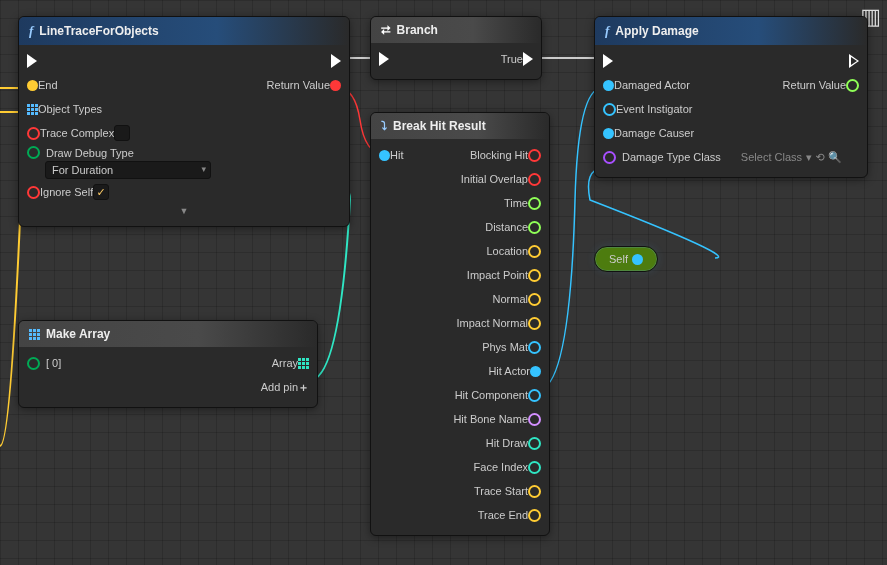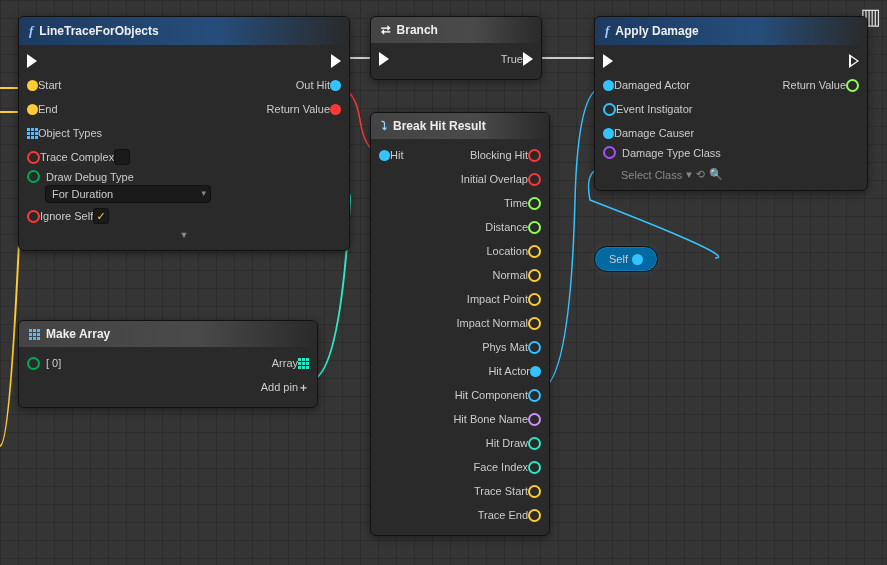--- a/index.html
+++ b/index.html
@@ -17,21 +17,21 @@
 .tri.l{border-left:10px solid #fff}
 .tri.lo{border-left:10px solid #fff;position:relative}
 .tri.lo::after{content:"";position:absolute;left:-8px;top:-4px;border-top:4px solid transparent;border-bottom:4px solid transparent;border-left:6px solid #2a2a2a}
 .grid4{display:inline-grid;grid-template-columns:repeat(3,3px);grid-template-rows:repeat(3,3px);gap:1px}
 .grid4 i{background:#5bf;width:3px;height:3px}
 .chk{width:14px;height:14px;border:1px solid #111;border-radius:3px;background:#1a1a1a;display:inline-flex;align-items:center;justify-content:center;color:#fc6}
 .sel{background:#1a1a1a;border:1px solid #111;border-radius:3px;padding:2px 18px 2px 6px;color:#ccc;position:relative;min-width:140px;display:inline-block}
 .sel::after{content:"▾";position:absolute;right:4px;top:2px;color:#888;font-size:9px}
 .expand{text-align:center;color:#888;padding:2px;font-size:9px}
 .fld{background:#1a1a1a;border:1px solid #000;border-radius:3px;padding:2px 5px;color:#ccc;min-width:30px;text-align:left}
-.selfnode{position:absolute;background:#0369a1;border:1px solid #111;border-radius:14px;padding:6px 14px;display:flex;align-items:flex-end;gap:4px;box-shadow:inset 0 0 0 1px rgba(90,180,255,.2),0 0 8px rgba(90,180,255,.12)}
+.selfnode{position:absolute;background:#4d7c0f;border:1px solid #111;border-radius:14px;padding:6px 14px;display:flex;align-items:flex-end;gap:4px;box-shadow:inset 0 0 0 1px rgba(90,180,255,.2),0 0 8px rgba(90,180,255,.12)}
 svg.wires{position:absolute;inset:0;pointer-events:none}
 .icon-top{position:absolute;top:4px;right:6px;color:#ddd;font-size:22px}
 </style>
 </head>
 <body>
 <div class="grid"></div>
 
 <svg class="wires" width="887" height="565">
 <path d="M0,88 Q10,88 24,88" stroke="#ffcc33" stroke-width="2" fill="none"></path>
 <path d="M0,112 Q10,112 24,112" stroke="#ffcc33" stroke-width="2" fill="none"></path>
@@ -56,30 +56,20 @@
         <span class="pin">
           <span class="tri l"></span>
         </span>
         <span class="pin">
           <span class="tri l"></span>
         </span>
       </div>
   <div class="row">
         <span class="pin">
           <span class="dot" style="background:#ffcc33"></span>
-          <span>Start</span>
-        </span>
-        <span class="pin">
-          <span>Out Hit</span>
-          <span class="dot" style="background:#35c3ff"></span>
-        </span>
-      </div>
-  <div class="row">
-        <span class="pin">
-          <span class="dot" style="background:#ffcc33"></span>
           <span>End</span>
         </span>
         <span class="pin">
           <span>Return Value</span>
           <span class="dot" style="background:#ff3838"></span>
         </span>
       </div>
   <div class="row">
         <span class="pin">
           <span class="grid4">
@@ -229,28 +219,28 @@
   <div class="row">
         <span></span>
         <span class="pin">
           <span>Location</span>
           <span class="ring" style="border-color:#ffcc33"></span>
         </span>
       </div>
   <div class="row">
         <span></span>
         <span class="pin">
+          <span>Impact Point</span>
+          <span class="ring" style="border-color:#ffcc33"></span>
+        </span>
+      </div>
+  <div class="row">
+        <span></span>
+        <span class="pin">
           <span>Normal</span>
-          <span class="ring" style="border-color:#ffcc33"></span>
-        </span>
-      </div>
-  <div class="row">
-        <span></span>
-        <span class="pin">
-          <span>Impact Point</span>
           <span class="ring" style="border-color:#ffcc33"></span>
         </span>
       </div>
   <div class="row">
         <span></span>
         <span class="pin">
           <span>Impact Normal</span>
           <span class="ring" style="border-color:#ffcc33"></span>
         </span>
       </div>
@@ -343,21 +333,21 @@
           <span>Event Instigator</span>
         </span>
       </div>
   <div class="row">
         <span class="pin">
           <span class="dot" style="background:#35c3ff"></span>
           <span>Damage Causer</span>
         </span>
       </div>
   <div class="row">
-        <span class="pin" style="flex-direction:column;align-items:flex-start;gap:9px">
+        <span class="pin" style="flex-direction:row;align-items:center;gap:2px">
           <span style="display:flex;gap:6px;align-items:center">
             <span class="ring" style="border-color:#a84fff"></span>
             <span>Damage Type Class</span>
           </span>
           <span style="padding-left:18px;display:flex;gap:4px;align-items:center;color:#888">
             <span>Select Class</span>
             <span>▾</span>
             <span>⟲</span>
             <span>🔍</span>
           </span>

